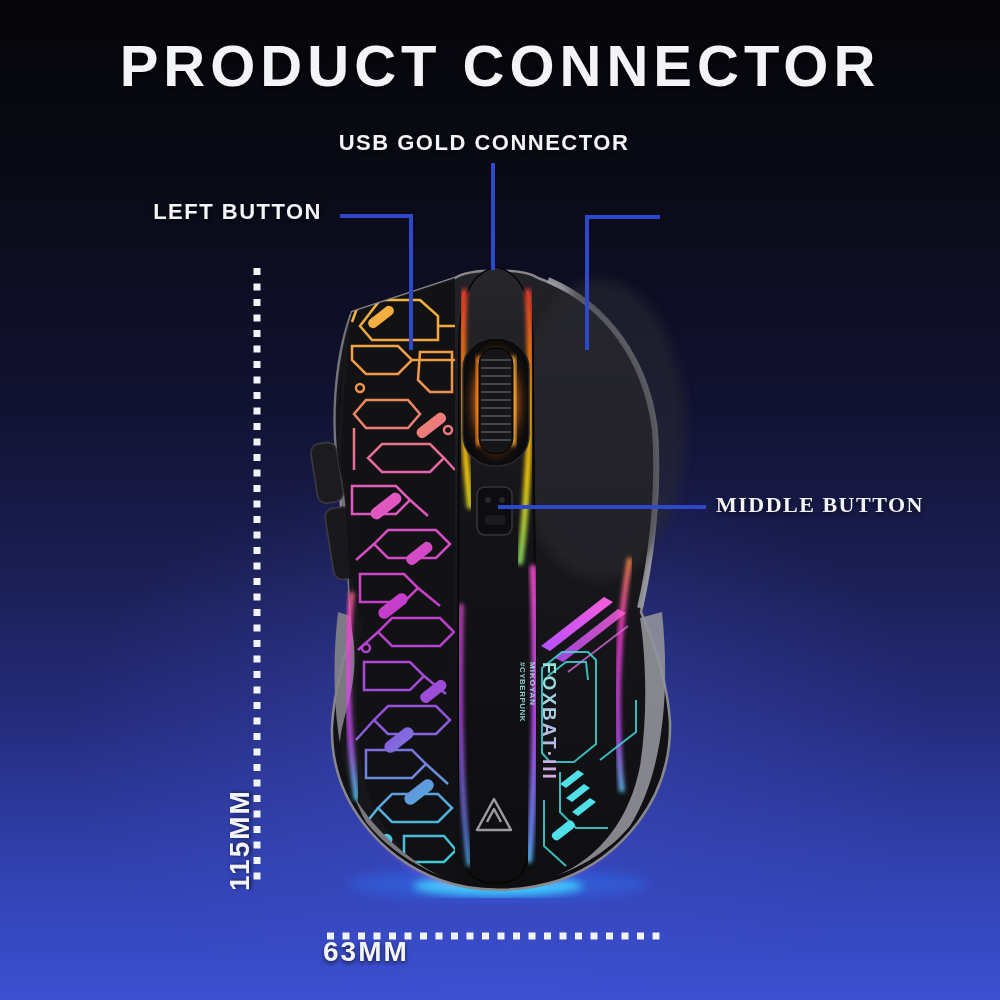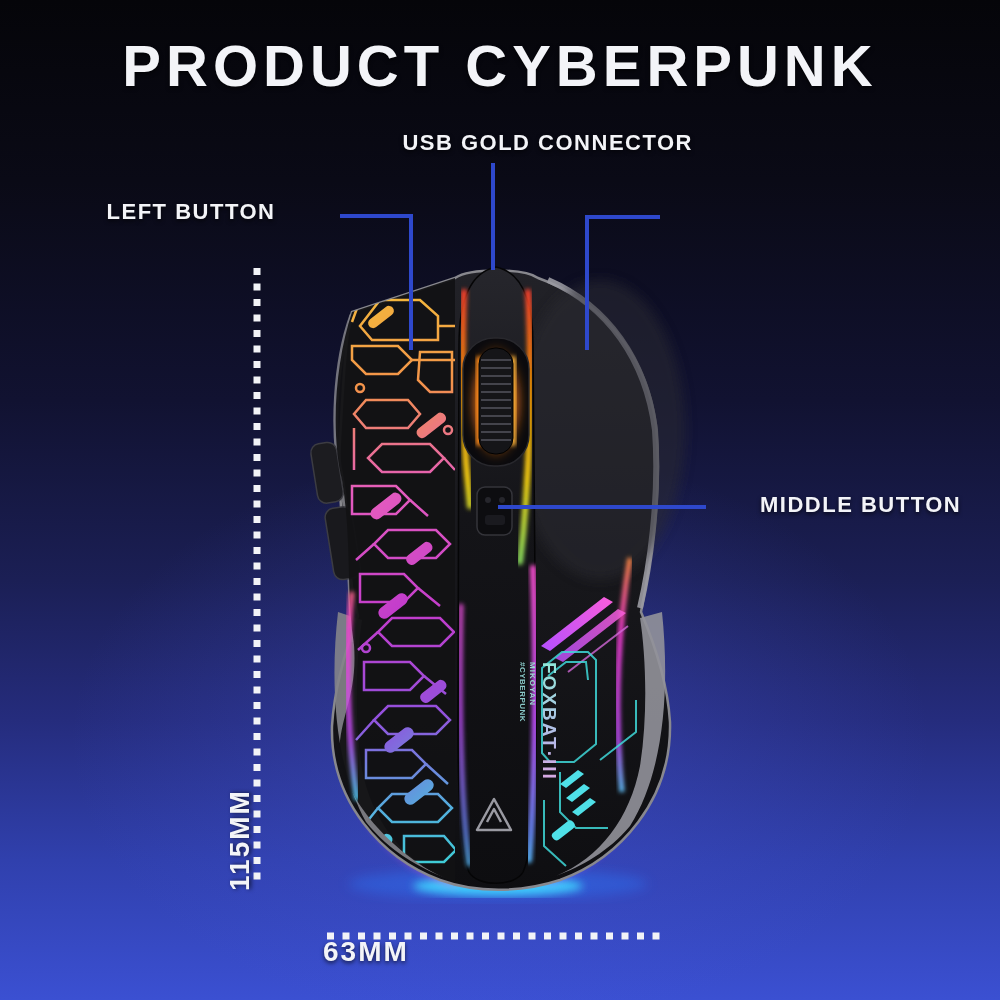--- a/index.html
+++ b/index.html
@@ -9,24 +9,24 @@
       #050509 0%, #0a0a16 18%, #111231 40%, #1b1f55 58%,
       #252c7d 72%, #3040ad 86%, #3b50d2 100%);
     font-family:"Liberation Sans", sans-serif;
   }
   .gfx{position:absolute;inset:0;}
   .txt{position:absolute;color:#f3f4f8;font-weight:bold;
        text-shadow:0 2px 4px rgba(0,0,0,.65);white-space:nowrap;}
   .title{left:0;right:0;top:32px;text-align:center;font-size:58px;
          letter-spacing:5px;}
   .callout{font-size:22px;letter-spacing:1.5px;}
-  .lbl-usb{left:293px;top:130px;width:400px;text-align:right;}
-  .lbl-left{left:60px;top:199px;width:262px;text-align:center;}
+  .lbl-usb{left:284px;top:130px;width:400px;text-align:center;}
+  .lbl-left{left:60px;top:199px;width:262px;text-align:right;}
   .lbl-right{left:673px;top:199px;}
-  .lbl-middle{left:760px;top:492px;}
+  .lbl-middle{left:716px;top:492px;font-family:Liberation Serif, serif;}
   .measure{font-size:28px;letter-spacing:2px;}
   .m-height{left:170px;top:824px;width:140px;text-align:center;
             transform:rotate(-90deg);}
   .m-width{left:323px;top:936px;}
 </style>
 </head>
 <body>
 
 <div class="stage">
 
@@ -247,19 +247,19 @@
     </g>
 
     <g stroke="#2e48cc" stroke-width="4" fill="none">
       <path d="M493,163 L493,270"></path>
       <path d="M340,216 L411,216 L411,350"></path>
       <path d="M660,217 L587,217 L587,350"></path>
       <path d="M706,507 L498,507"></path>
     </g>
   </svg>
 
-  <div class="txt title">PRODUCT CYBERPUNK</div>
+  <div class="txt title">PRODUCT CONNECTOR</div>
   <div class="txt callout lbl-usb">USB GOLD CONNECTOR</div>
   <div class="txt callout lbl-left">LEFT BUTTON</div>
   <div class="txt callout lbl-middle">MIDDLE BUTTON</div>
   <div class="txt measure m-height">115MM</div>
   <div class="txt measure m-width">63MM</div>
 </div>
 
 </body></html>

